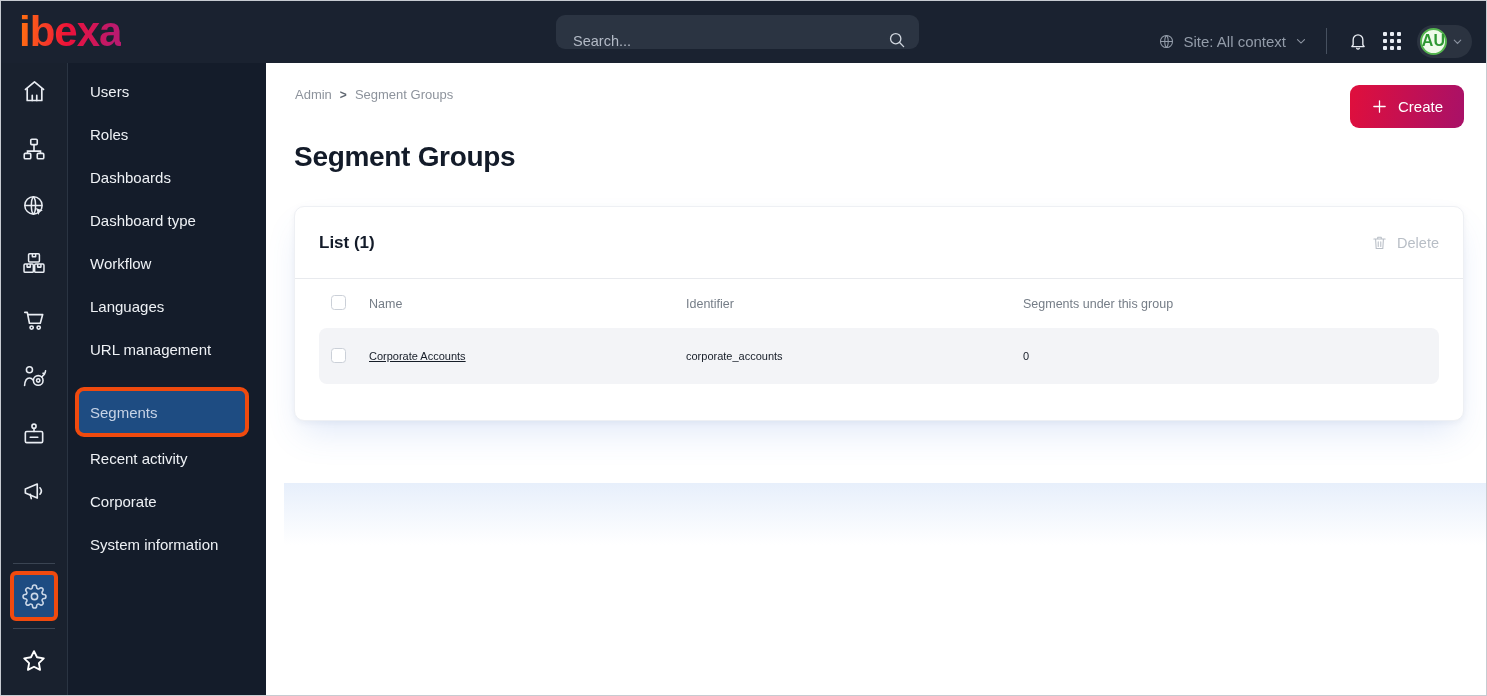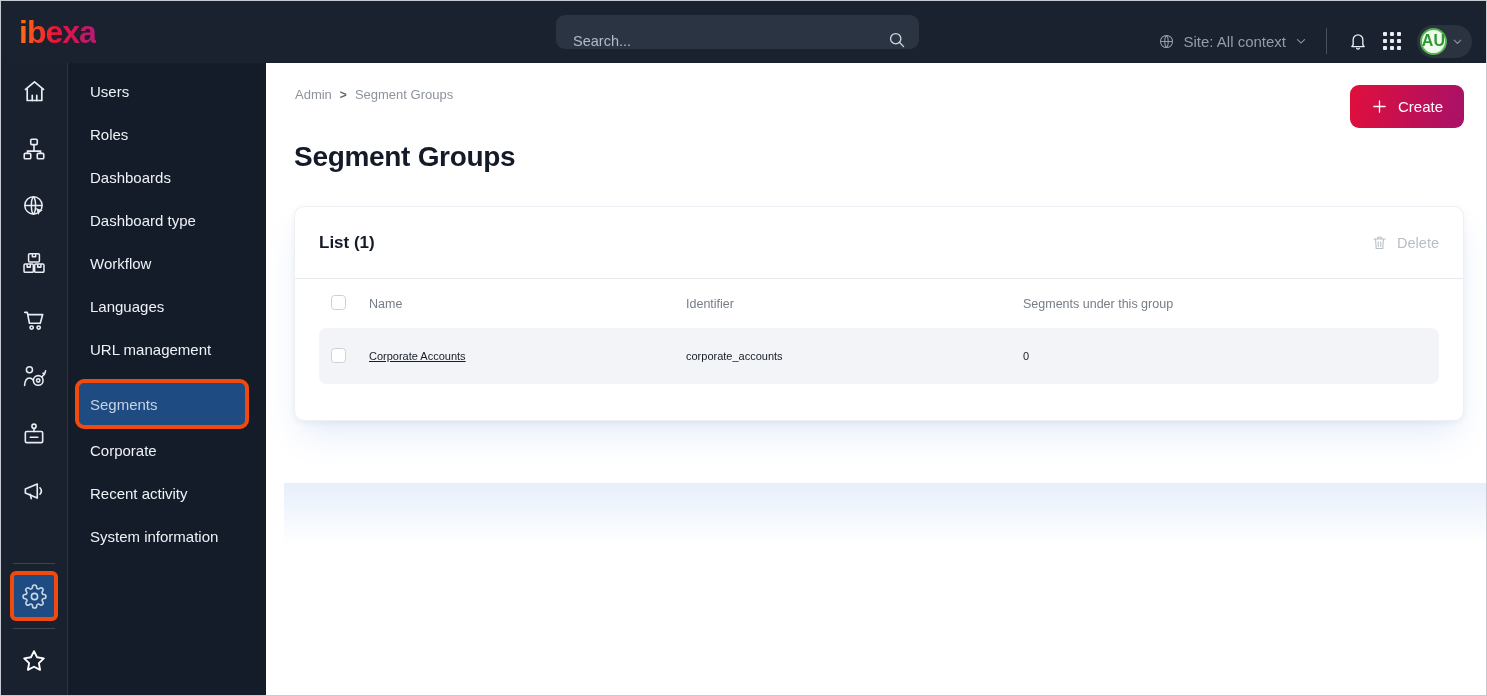--- a/index.html
+++ b/index.html
@@ -9,21 +9,21 @@
     position:relative; width:1487px; height:696px; background:#fff;
     border:1px solid #c7cbd1; overflow:hidden;
   }
   
   .topbar{
     position:absolute; left:0; top:0; width:100%; height:62px;
     background:#1a2230; display:flex; align-items:center;
   }
   .logo{
     position:absolute; left:18px; top:50%; transform:translateY(-50%);
-    font-size:32px; font-weight:800; letter-spacing:-1px;
+    font-size:42px; font-weight:800; letter-spacing:-1px;
     background:linear-gradient(95deg,#ff6a13 5%,#ed1139 48%,#bb1a6e 92%);
     -webkit-background-clip:text; background-clip:text; color:transparent;
   }
   .search{
     position:absolute; left:555px; top:14px; width:363px; height:34px;
     background:#2b3442; border-radius:9px; display:flex; align-items:flex-end;
   }
   .search input{
     flex:1; background:transparent; border:none; outline:none;
     color:#c4cad4; font-size:14.5px; padding:0 10px 0 17px;
@@ -74,21 +74,21 @@
   
   .menu{
     position:absolute; left:67px; top:62px; width:198px; height:634px;
     background:#141c2a; padding-top:7px;
   }
   .menu-item{
     height:43px; display:flex; align-items:center; padding-left:22px;
     color:#eef1f5; font-size:15px; cursor:pointer;
   }
   .menu-item.active{
-    height:50px; margin:8px 17px 0 7px; padding-left:11px;
+    height:50px; margin:16px 17px 0 7px; padding-left:11px;
     background:#1e4c82; border:4px solid #f04a0e; border-radius:9px;
     color:#c6d3e6;
   }
   
   .main{
     position:absolute; left:265px; top:62px; width:1222px; height:634px; background:#fff;
   }
   .blue-glow{
     position:absolute; left:18px; right:0; top:420px; height:62px;
     background:linear-gradient(180deg,#e7effb 0%, rgba(255,255,255,0) 100%);
@@ -308,22 +308,22 @@
 
   <div class="menu">
     <div class="menu-item">Users</div>
     <div class="menu-item">Roles</div>
     <div class="menu-item">Dashboards</div>
     <div class="menu-item">Dashboard type</div>
     <div class="menu-item">Workflow</div>
     <div class="menu-item">Languages</div>
     <div class="menu-item">URL management</div>
     <div class="menu-item active">Segments</div>
+    <div class="menu-item">Recent activity</div>
     <div class="menu-item">Corporate</div>
-    <div class="menu-item">Recent activity</div>
     <div class="menu-item">System information</div>
   </div>
 
   <div class="main">
     <div class="blue-glow"></div>
 
     <div class="breadcrumb">
       <span class="bc-link">Admin</span>
       <span class="sep">&gt;</span>
       <span>Segment Groups</span>

